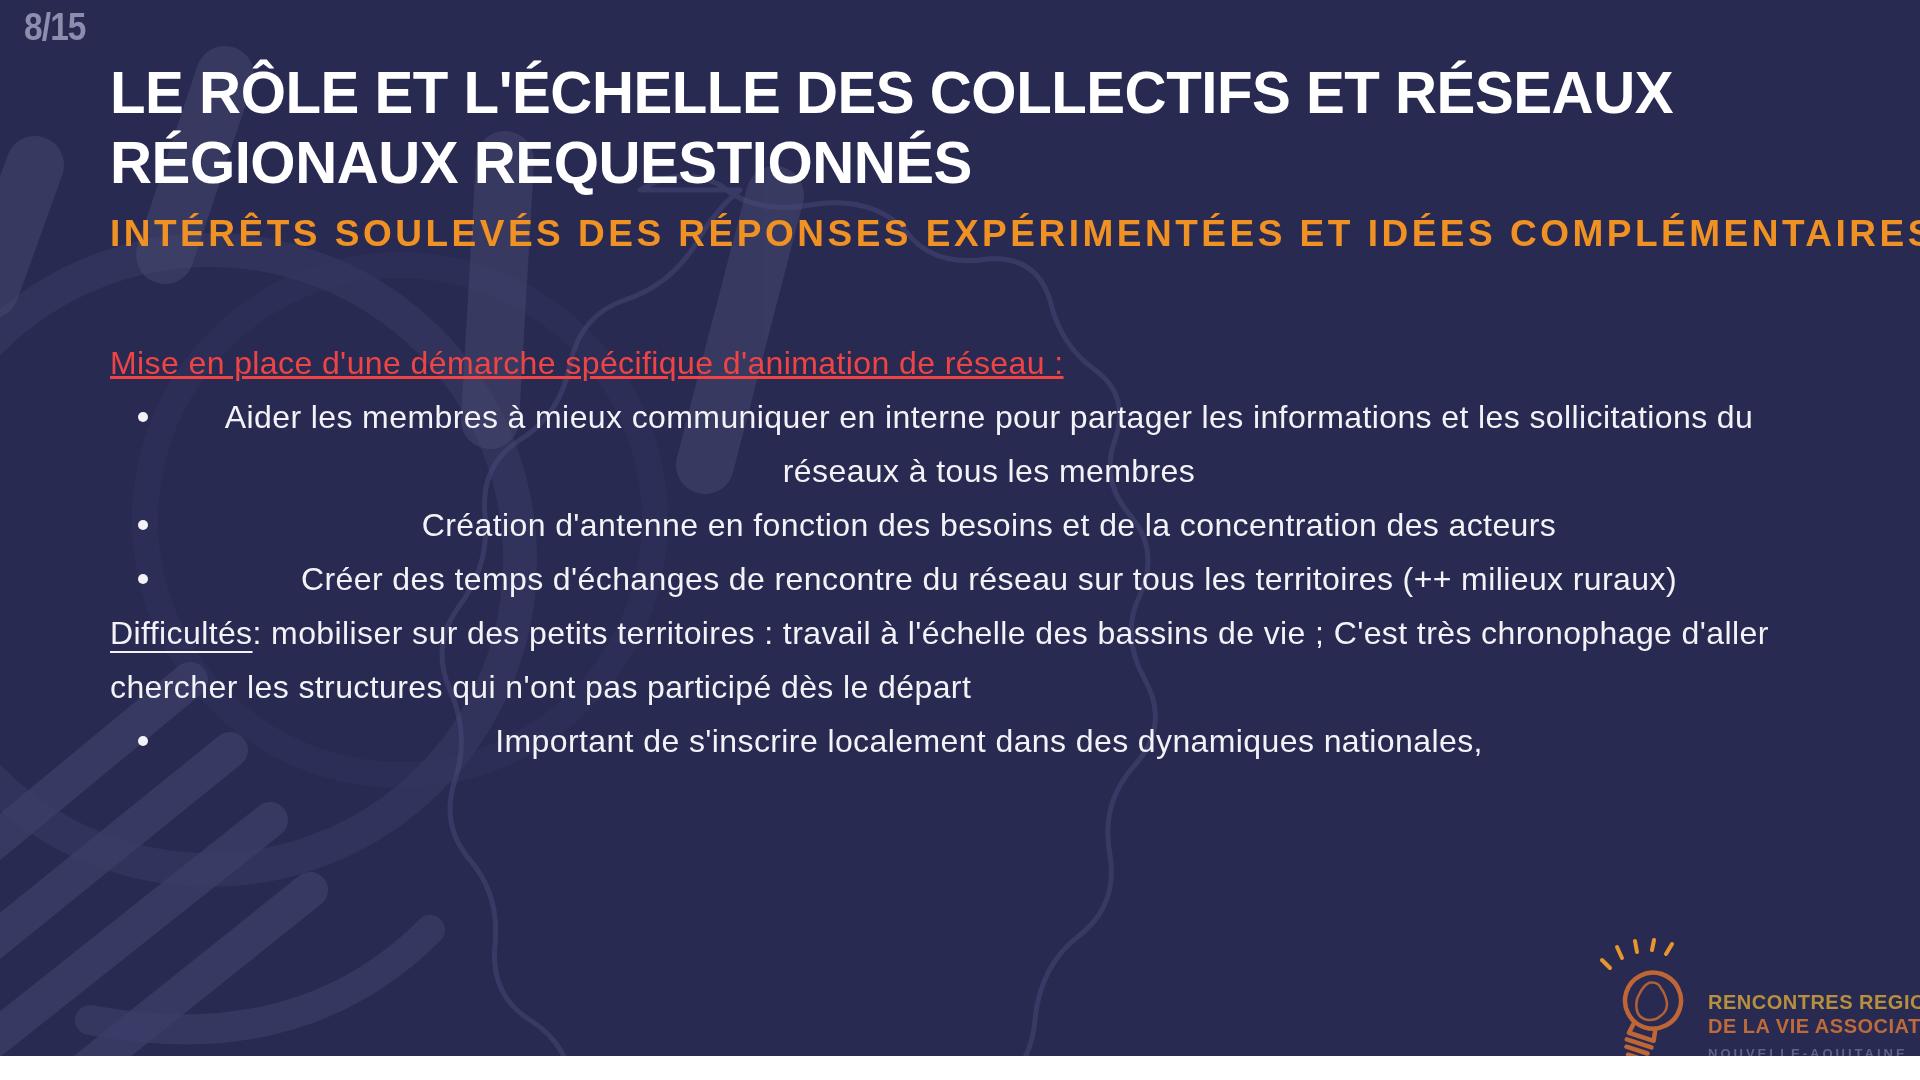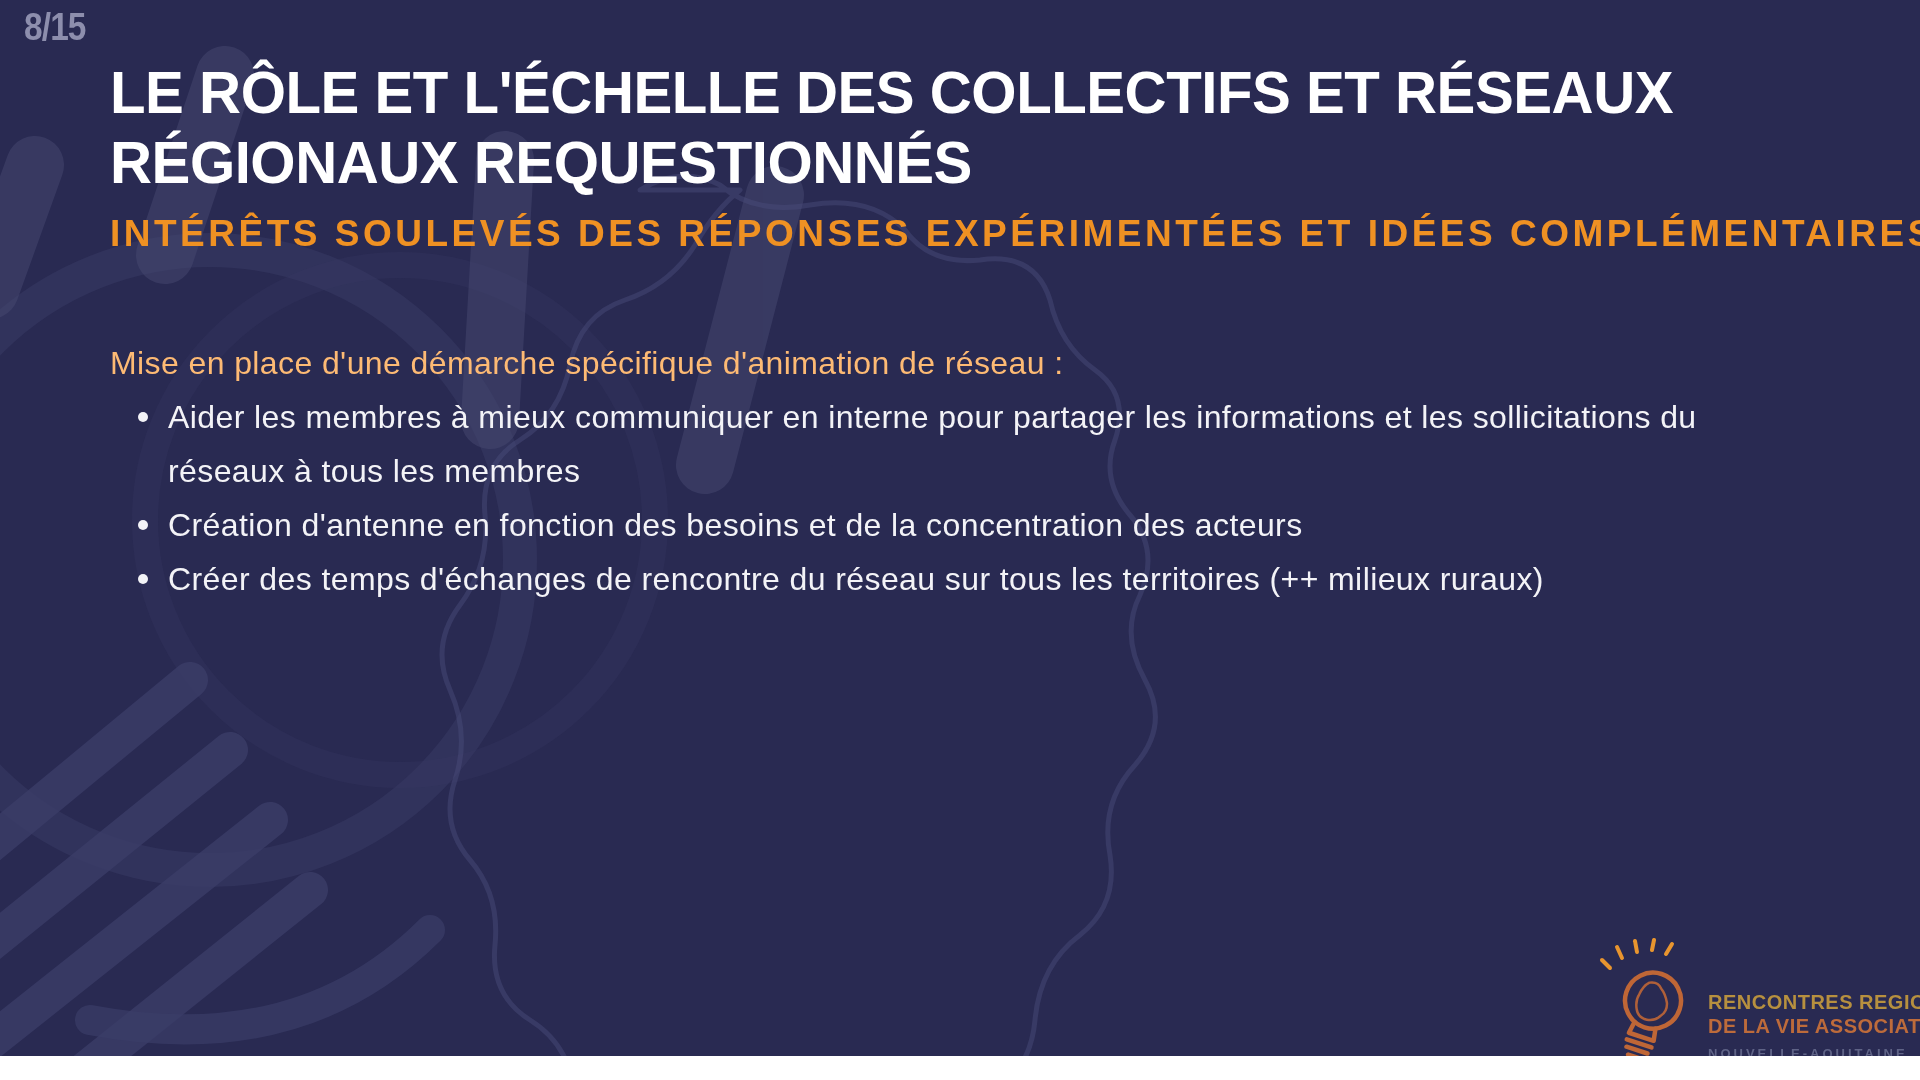--- a/index.html
+++ b/index.html
@@ -31,22 +31,22 @@
     margin-top:14px;
     color:#ef9123; font-weight:700; font-size:37px; line-height:44px;
     letter-spacing:3.5px; white-space:nowrap;
   }
 
   .content{
     position:absolute; left:110px; top:336px; width:1700px;
     font-size:32px; line-height:54px; letter-spacing:.4px;
     color:#f3f3f7;
   }
-  .section-heading{ color:#fdba74; }
-  .content ul{ list-style:none; }
+  .section-heading{ color:#ef4444;text-decoration:underline; }
+  .content ul{ list-style:none;text-align:center; }
   .content li{ position:relative; padding-left:58px; }
   .content li::before{
     content:""; position:absolute; left:28px; top:22px;
     width:10px; height:10px; border-radius:50%; background:#f3f3f7;
   }
   .para{ color:#f3f3f7; }
   .underlined{ text-decoration:underline; text-underline-offset:7px; text-decoration-thickness:2px; }
   .section2{ margin-top:54px; }
 
   .logo{
@@ -96,22 +96,24 @@
 
   <div class="content">
 
     <div class="section-heading">Mise en place d'une démarche spécifique d'animation de réseau :</div>
     <ul>
       <li>Aider les membres à mieux communiquer en interne pour partager les informations et les sollicitations du réseaux à tous les membres</li>
       <li>Création d'antenne en fonction des besoins et de la concentration des acteurs</li>
       <li>Créer des temps d'échanges de rencontre du réseau sur tous les territoires (++ milieux ruraux)</li>
     </ul>
 
+    <div class="para"><span class="underlined">Difficultés</span><span>: mobiliser sur des petits territoires : travail à l'échelle des bassins de vie ;  C'est très chronophage d'aller chercher les structures qui n'ont pas participé dès le départ</span></div>
 
     <ul>
+      <li>Important de s'inscrire localement dans des dynamiques nationales,</li>
     </ul>
 
   </div>
 
   <div class="logo">
     <svg class="logo-bulb" viewBox="0 0 106 140" fill="none" xmlns="http://www.w3.org/2000/svg">
 
       <g stroke="#e8952f" stroke-width="4" stroke-linecap="round">
         <line x1="14" y1="30" x2="6" y2="22"></line>
         <line x1="26" y1="20" x2="21" y2="9"></line>

